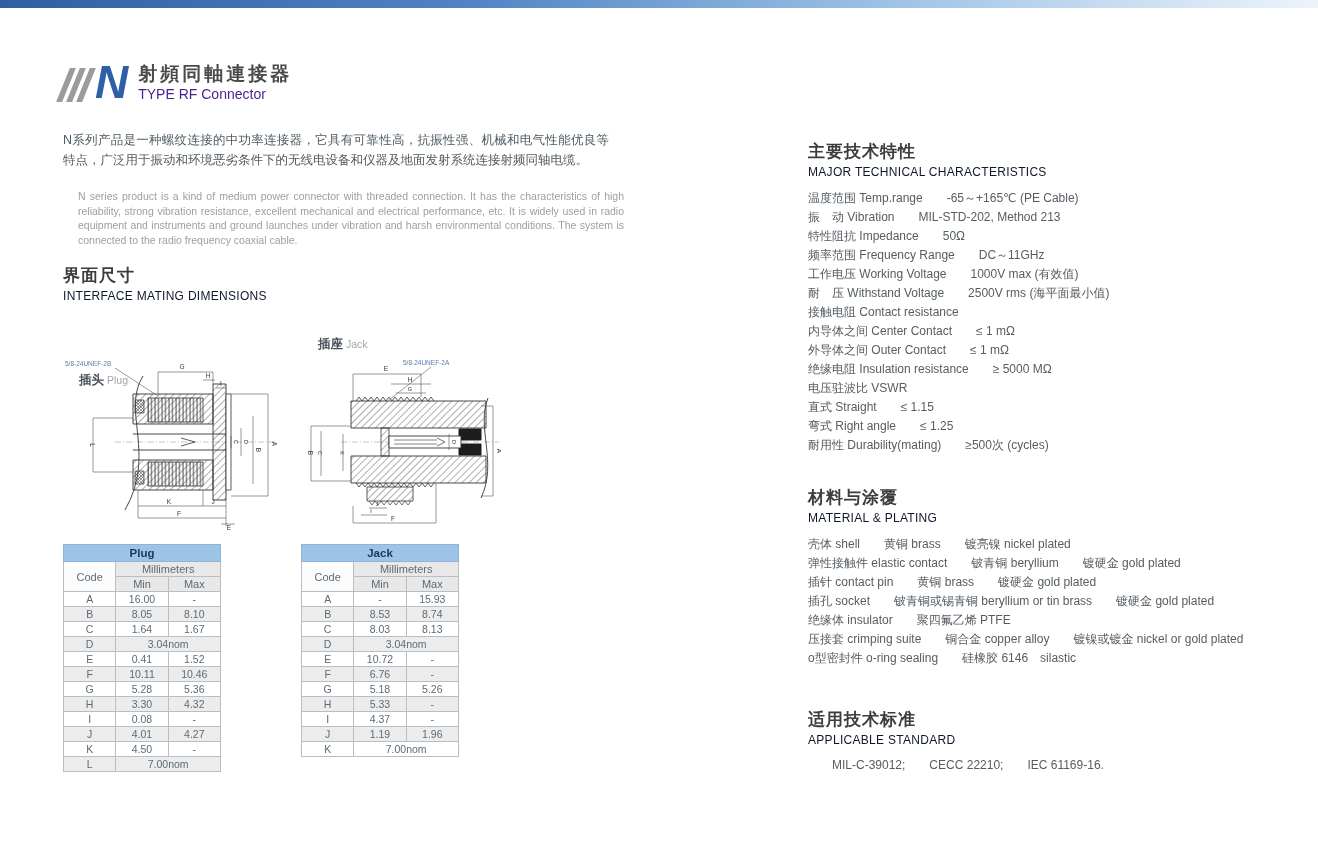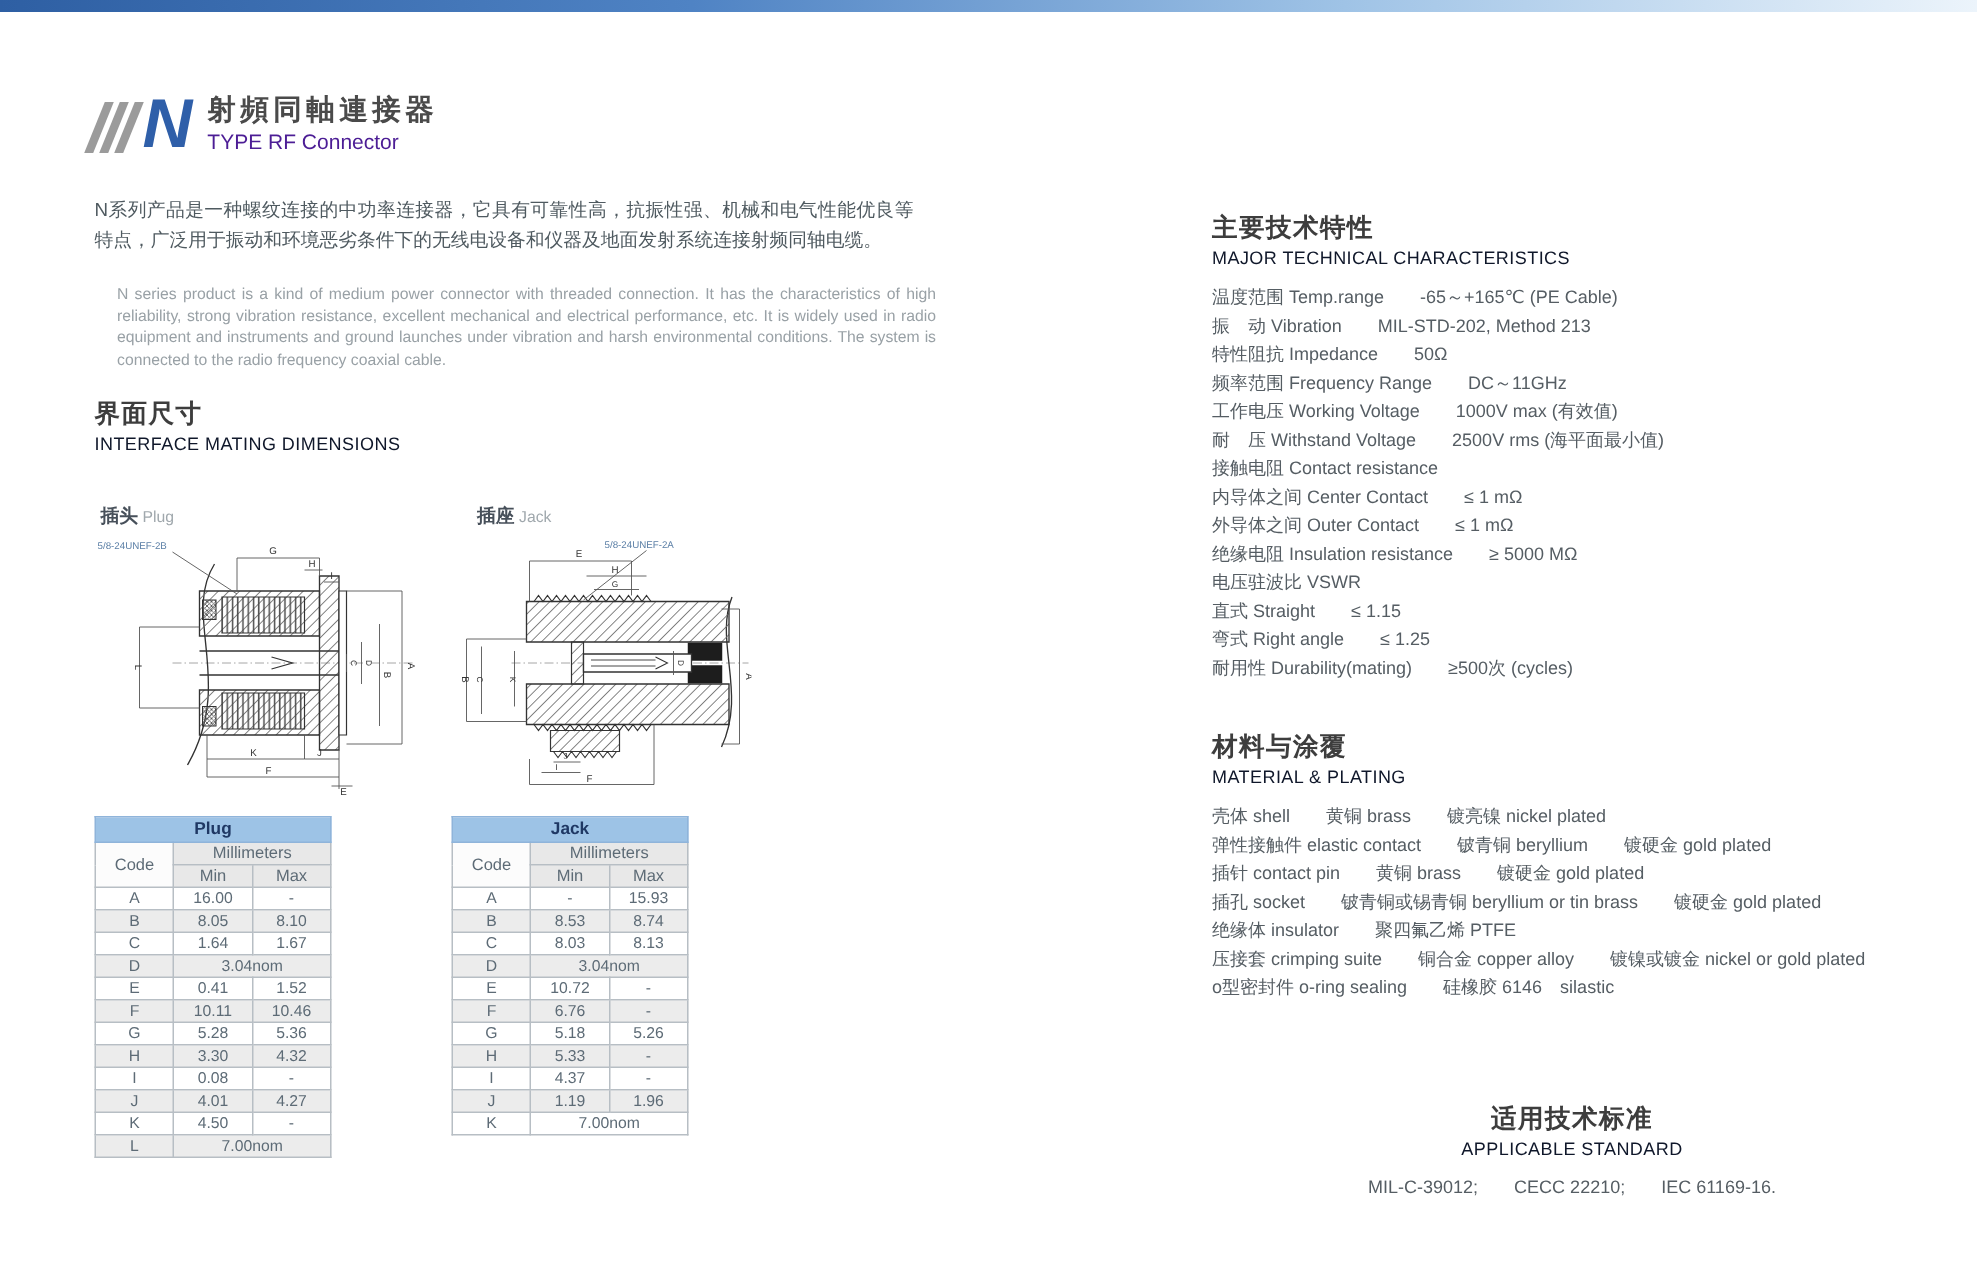--- a/index.html
+++ b/index.html
@@ -23,45 +23,45 @@
 
   .intro-cn{position:absolute;left:0;top:72px;width:546px;margin:0;font-size:12.5px;line-height:20px;color:#4f5a60;text-align:justify;}
   .intro-en{position:absolute;left:0;top:116px;width:546px;margin:15px;font-size:10.5px;line-height:14.5px;color:#99a1a6;text-align:justify;}
 
   .sec-cn{font-size:17px;font-weight:bold;color:#3d3d3d;letter-spacing:1px;margin:0;}
   .sec-en{font-size:12px;color:#0f172a;letter-spacing:.3px;margin:2px 0 0 0;}
   .dims-head{position:absolute;left:0;top:206px;}
 
   .fig-label{position:absolute;top:278px;font-size:12.5px;font-weight:bold;color:#47505a;}
   .fig-label .en{font-size:10.5px;font-weight:normal;color:#a0a8ad;margin-left:3px;}
-  .fig-label.plug{left:4px;}
+  .fig-label.plug{left:16px;margin-top:36px;}
   .fig-label.jack{left:255px;}
 
   .fig-svg{position:absolute;top:298px;}
   .fig-svg.plug{left:0;}
   .fig-svg.jack{left:228px;}
 
   .tbl-wrap{position:absolute;top:486px;}
   .tbl-wrap.plug{left:0;}
   .tbl-wrap.jack{left:238px;}
   table.dim{border-collapse:collapse;width:158px;font-size:10.5px;color:#5d6b76;table-layout:fixed;}
   table.dim th,table.dim td{border:1px solid #b7bec4;padding:0;height:14px;line-height:14px;text-align:center;font-weight:normal;}
   table.dim .title-row th{background:#9dc3e6;color:#1f3864;font-weight:bold;font-size:11.5px;height:16px;border-color:#8fb4da;}
   table.dim .subhead{background:#e8e8e8;font-size:11px;color:#5d6b76;}
   table.dim .code-head{background:#fcfcfc;font-size:11px;width:40px;}
   table.dim tbody tr.even td{background:#ececec;}
 
   
   .right-col{position:absolute;left:808px;top:140px;width:480px;height:680px;}
   .sec-tech{position:absolute;left:0;top:0;width:480px;}
   .sec-material{position:absolute;left:0;top:346px;width:480px;}
-  .sec-standard{position:absolute;left:0;top:594px;width:480px;text-align:center;}
+  .sec-standard{position:absolute;left:0;top:568px;width:480px;}
   .spec-list{margin-top:10px;}
   .spec-line{font-size:12px;line-height:19px;color:#555d63;white-space:nowrap;}
-  .std-line{margin-top:10px;font-size:12px;color:#555d63;}
+  .std-line{margin-top:10px;font-size:12px;color:#555d63;margin-left:24px;}
 
   
   .dwg line,.dwg path,.dwg polyline,.dwg rect,.dwg polygon{vector-effect:non-scaling-stroke;}
   .dwg text{font-family:"Liberation Sans","DejaVu Sans",sans-serif;}
 </style>
 </head>
 <body>
 
 <div class="page">
   <div class="topbar"></div>

